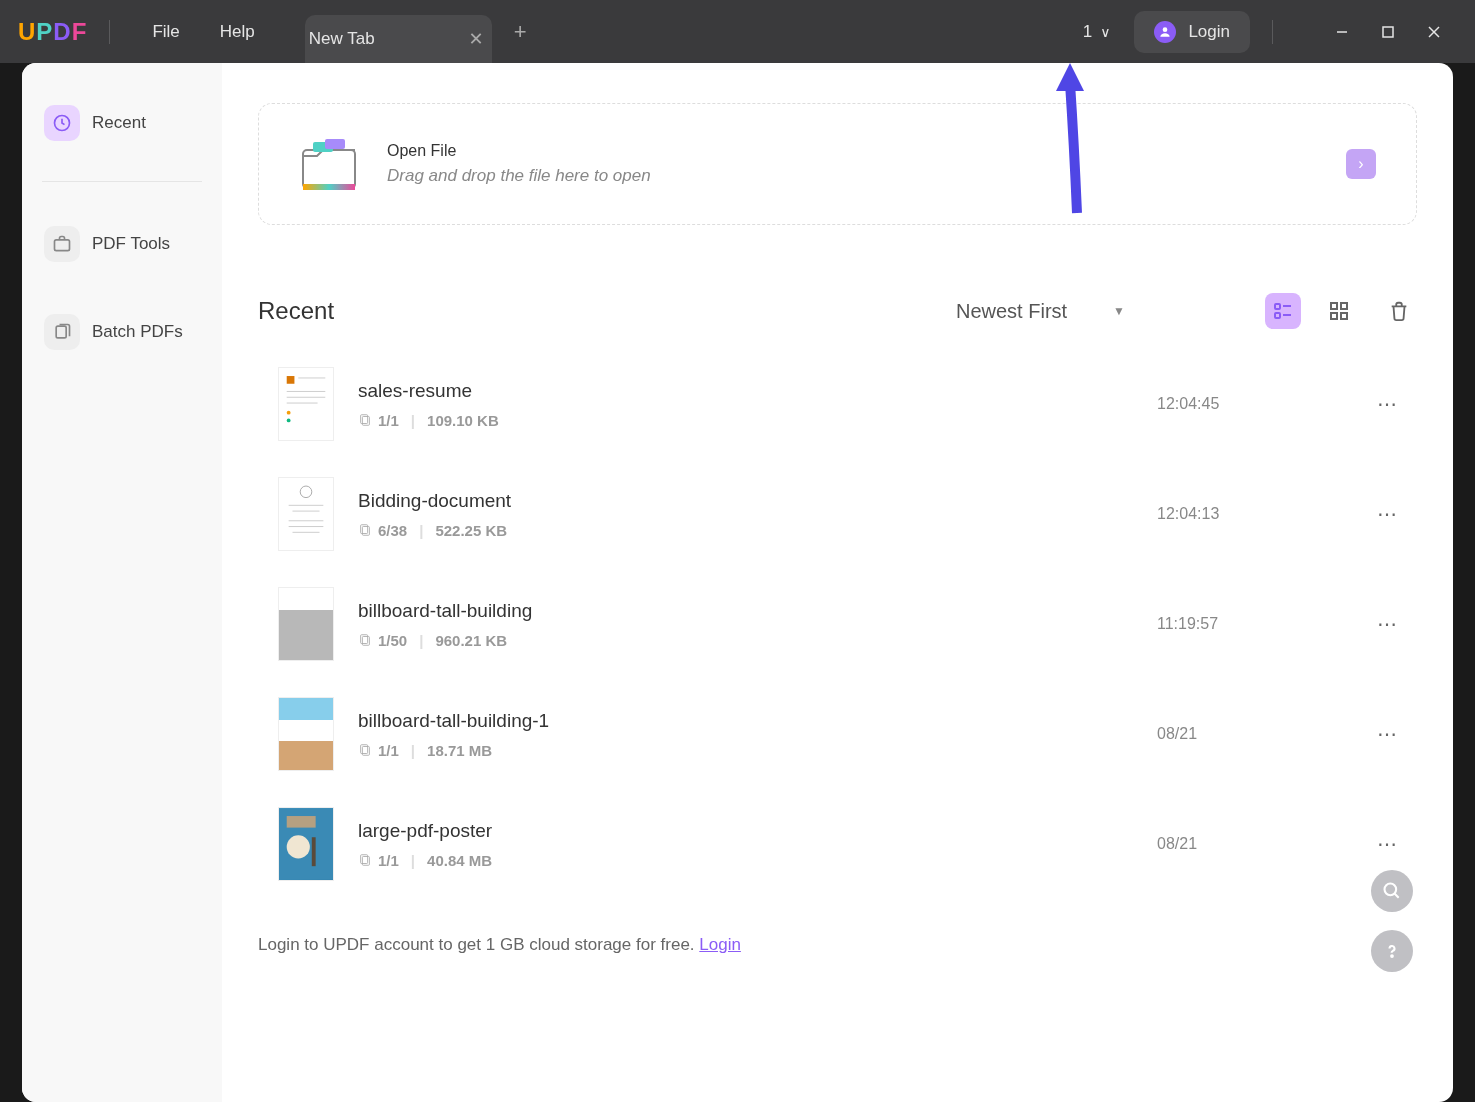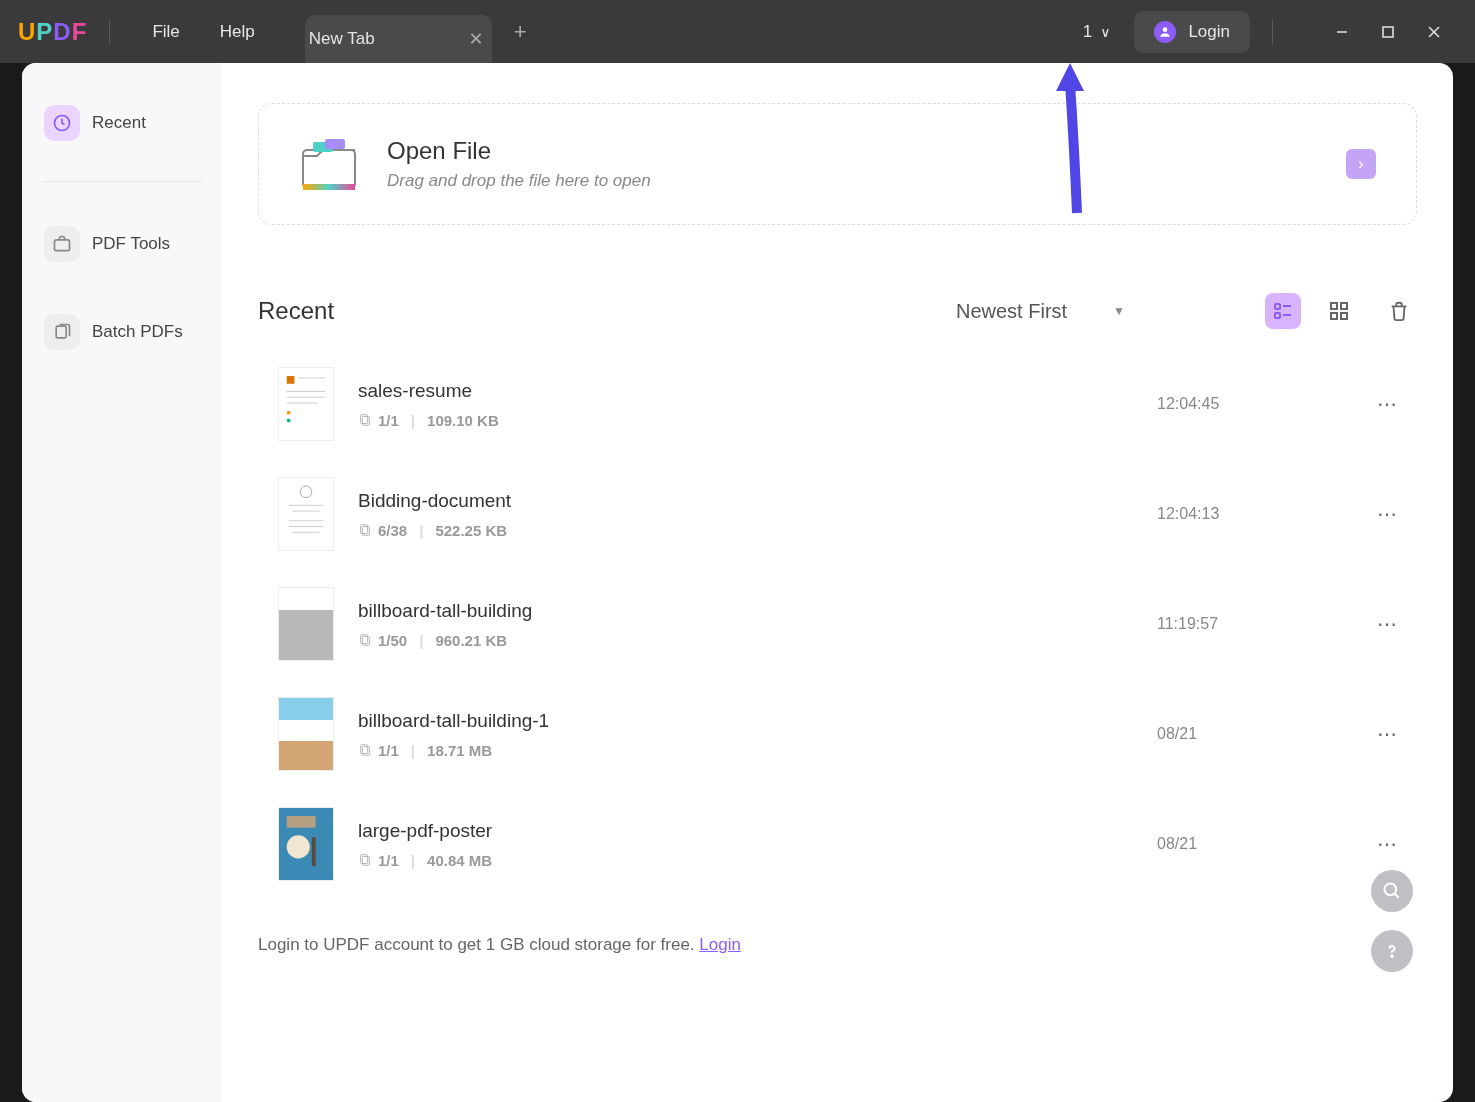--- a/index.html
+++ b/index.html
@@ -34,21 +34,21 @@
     .sidebar-item.active .sidebar-icon { background: #e9d5ff; }
     .sidebar-icon { width: 36px; height: 36px; border-radius: 10px; background: #eeeeee; display: flex; align-items: center; justify-content: center; margin-right: 12px; }
     .sidebar-icon svg { width: 20px; height: 20px; }
     .sidebar-label { color: #444; font-size: 17px; }
     .sidebar-divider { height: 1px; background: #e5e5e5; margin: 10px 8px 32px 8px; }
     
     .main { flex: 1; padding: 40px 36px 0 36px; overflow-y: auto; position: relative; }
     
     .open-file-card { border: 1.5px dashed #ddd; border-radius: 14px; padding: 32px 40px; display: flex; align-items: center; margin-bottom: 68px; cursor: pointer; }
     .folder-icon { width: 60px; height: 56px; margin-right: 28px; }
-    .open-file-title { font-size: 24px; color: #333; font-weight: 500; margin-bottom: 6px; }
+    .open-file-title { font-size: 16px; color: #333; font-weight: 500; margin-bottom: 6px; }
     .open-file-hint { font-size: 17px; color: #888; font-style: italic; }
     .open-file-arrow { margin-left: auto; width: 30px; height: 30px; background: #c4a5f5; border-radius: 6px; display: flex; align-items: center; justify-content: center; color: #fff; }
     
     .recent-header { display: flex; align-items: center; margin-bottom: 20px; }
     .recent-title { font-size: 24px; color: #333; }
     .sort-dropdown { margin-left: auto; font-size: 20px; color: #555; cursor: pointer; display: flex; align-items: center; justify-content: center; }
     .sort-dropdown .tri { margin-left: 46px; font-size: 12px; color: #888; }
     .view-toggle { display: flex; margin-left: 140px; gap: 20px; }
     .view-btn { width: 36px; height: 36px; border-radius: 8px; display: flex; align-items: center; justify-content: center; cursor: pointer; }
     .view-btn.active { background: #d8b4fe; }

